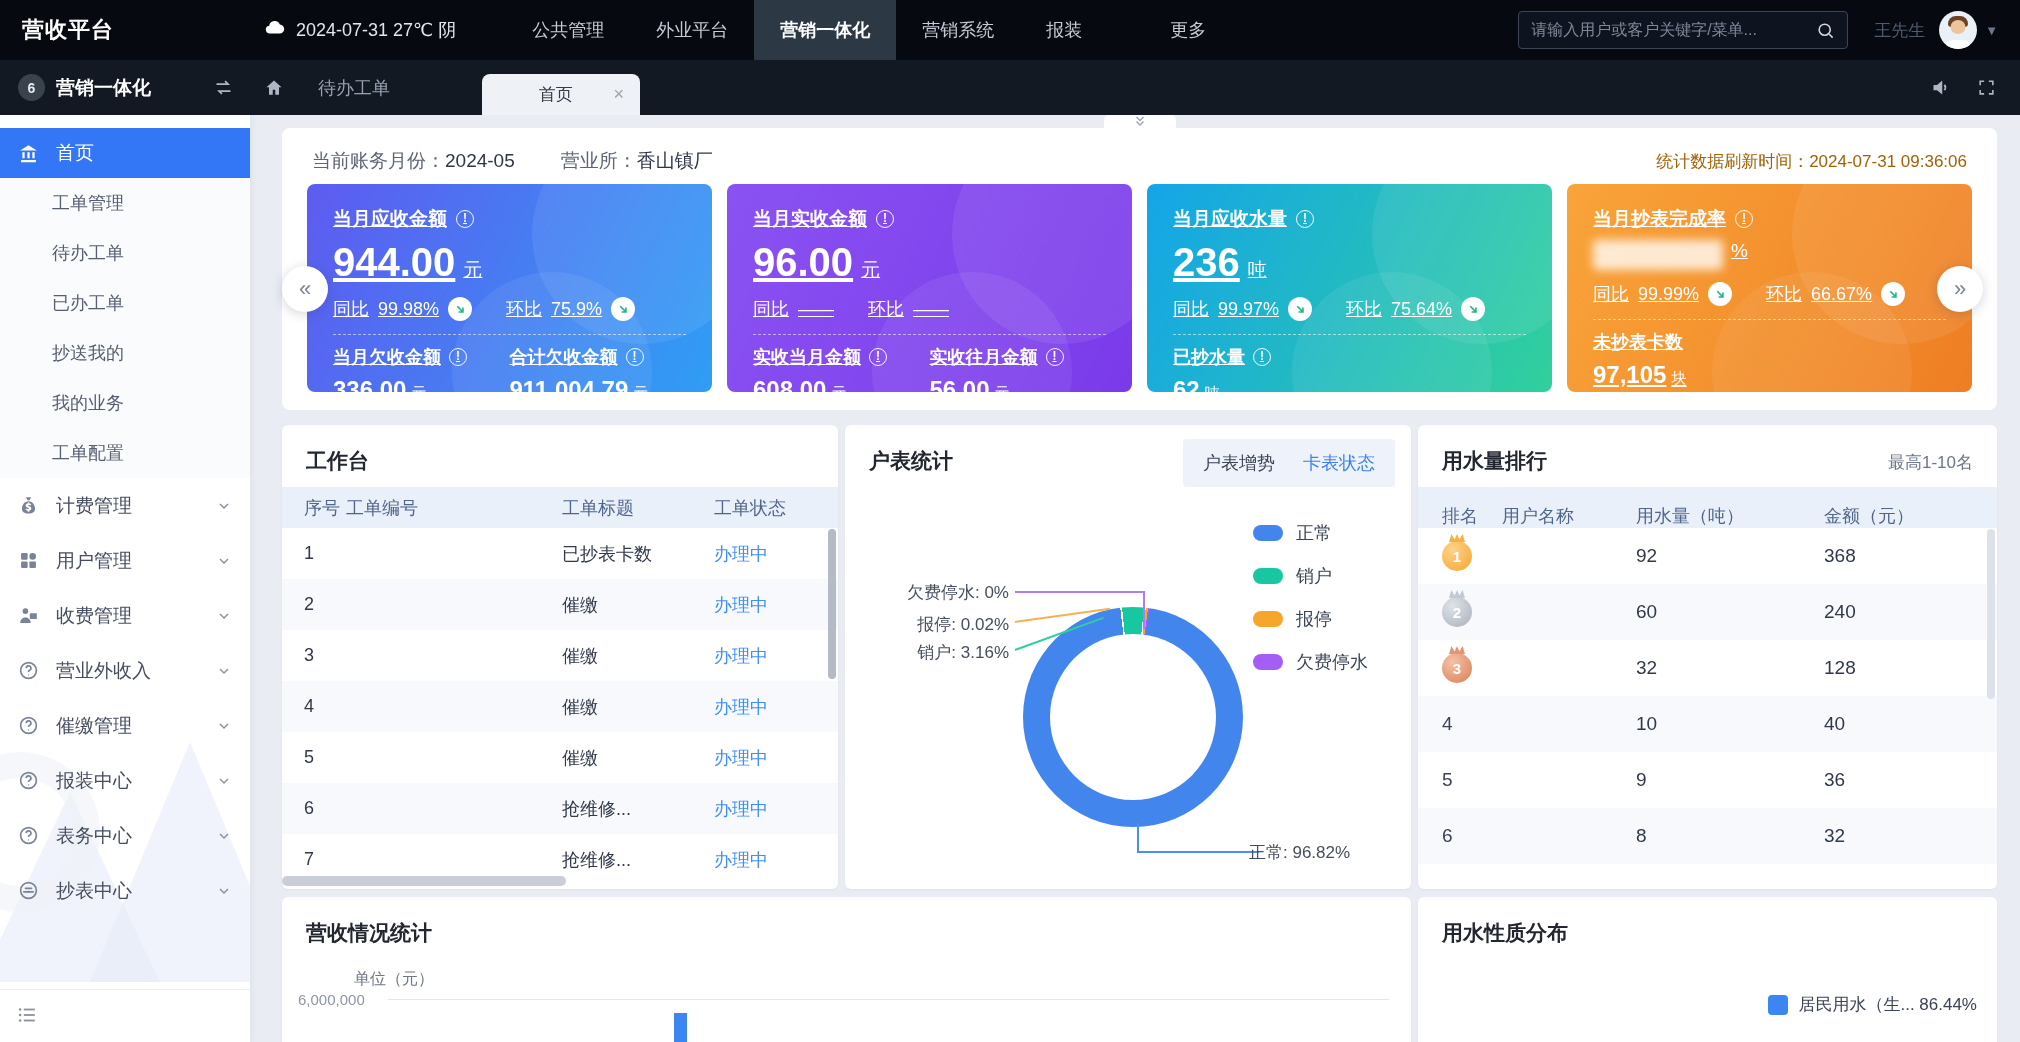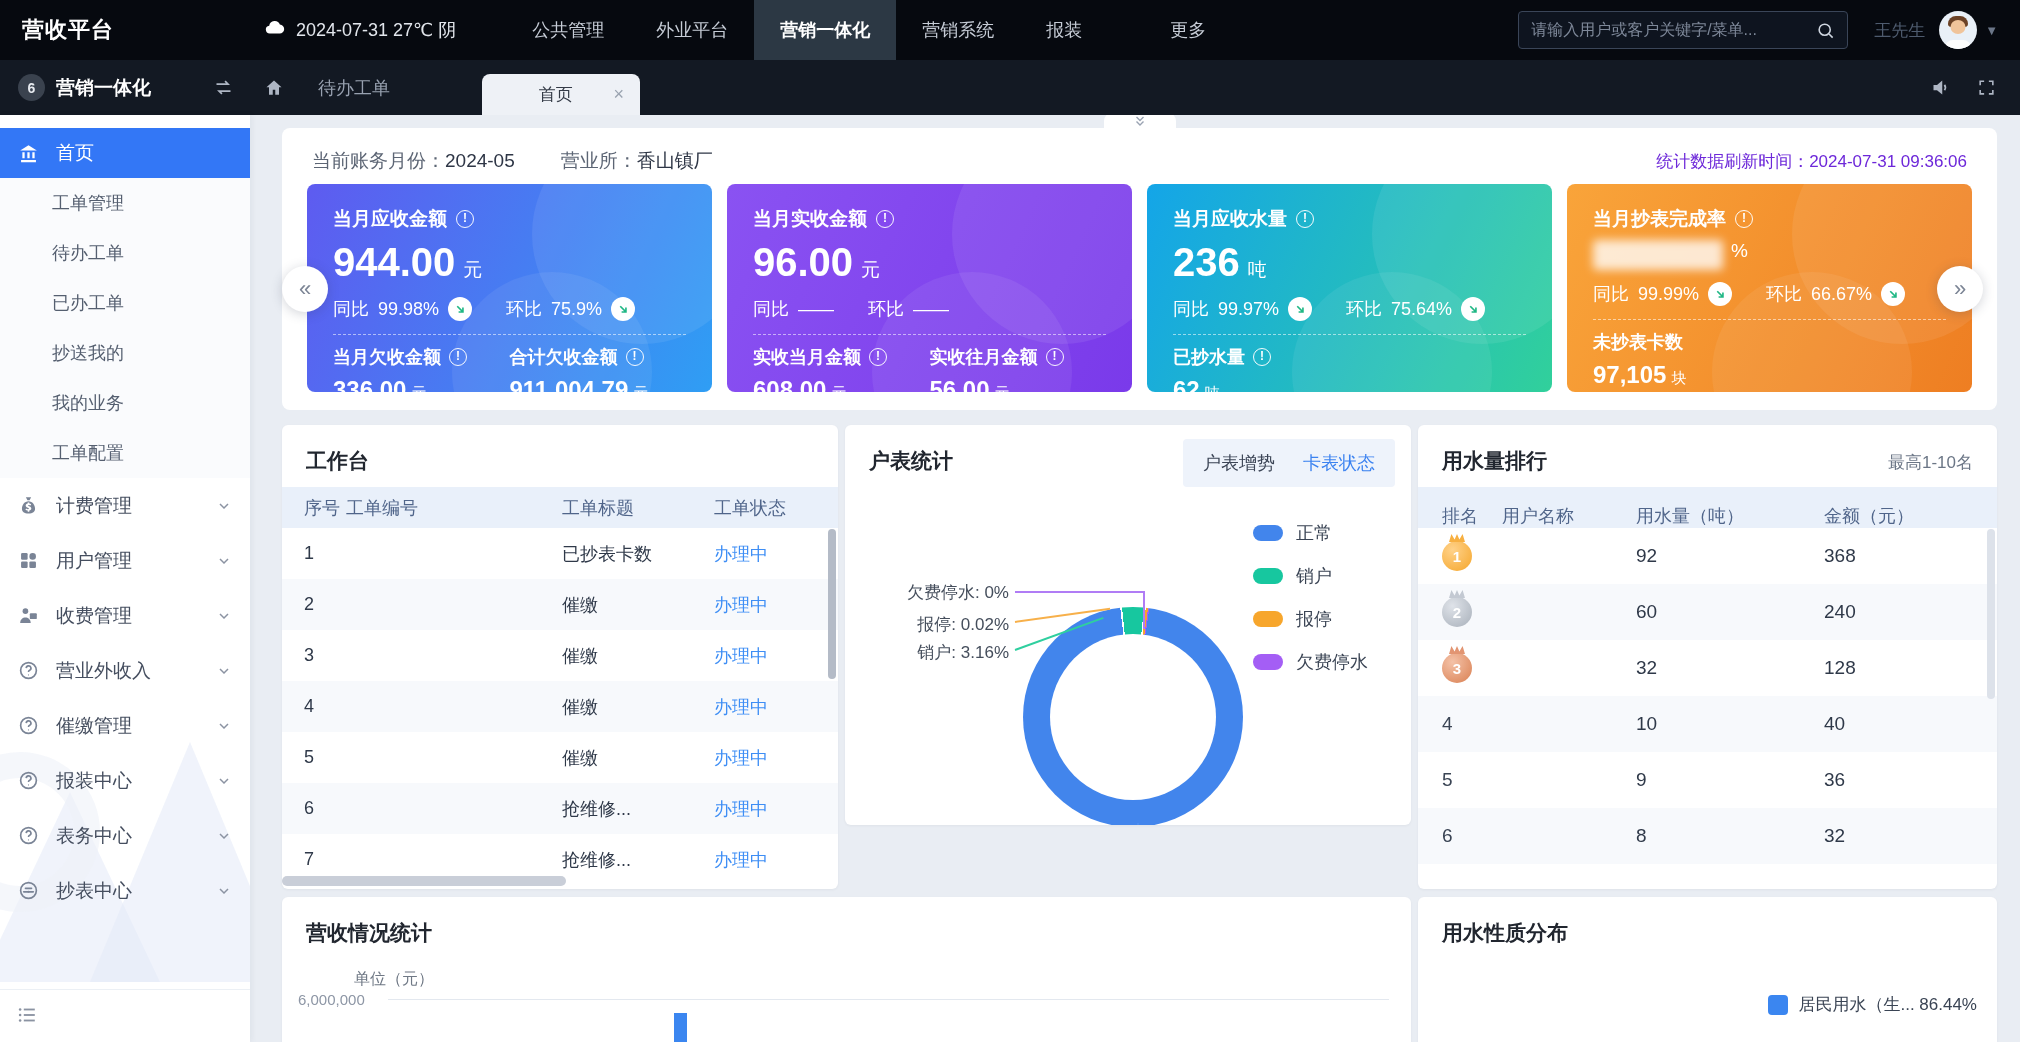--- a/index.html
+++ b/index.html
@@ -72,28 +72,28 @@
   
   .overview-card { position:absolute; left:32px; top:13px; width:1715px; height:282px; background:#fff;
                    border-radius:8px; overflow:visible; }
   .notch { position:absolute; top:-15px; left:50%; transform:translateX(-50%); width:72px; height:16px;
            background:#fff; border-radius:8px 8px 0 0; display:flex; align-items:center; justify-content:center;
            color:#9aa3b2; cursor:pointer; }
   .ov-header { position:absolute; left:30px; right:30px; top:20px; display:flex; align-items:center;
                font-size:19px; color:#3f4a5c; }
   .ov-header .grp { margin-right:46px; }
   .ov-header .lbl { color:#5c6574; } .ov-header .val { color:#2e3646; }
-  .refresh { margin-left:auto; font-size:17px; color:#6d28d9; }
+  .refresh { margin-left:auto; font-size:17px; color:#a16207; }
   .cards { position:absolute; left:25px; top:56px; display:flex; gap:15px; }
   .card { width:405px; height:208px; border-radius:8px; padding:22px 26px; color:#fff; position:relative; overflow:hidden; }
   .card .deco1 { position:absolute; right:-40px; top:-60px; width:220px; height:220px; border-radius:50%;
                  background:rgba(255,255,255,.08); }
   .card .deco2 { position:absolute; right:60px; bottom:-80px; width:200px; height:200px; border-radius:50%;
                  background:rgba(255,255,255,.07); }
-  .card-inner { position:relative; z-index:1; }
+  .card-inner { position:relative; z-index:1;text-decoration:underline; }
   .card-title { font-size:19px; font-weight:700; display:flex; align-items:center; gap:9px; }
   .info-badge { width:18px; height:18px; border:1.5px solid rgba(255,255,255,.95); border-radius:50%;
                 font-size:12px; line-height:15px; text-align:center; font-weight:700; cursor:pointer; }
   .card-value { margin-top:8px; font-size:40px; font-weight:700; display:flex; align-items:baseline; }
   .card-unit { font-size:19px; font-weight:400; margin-left:8px; }
   .redact-value { display:inline-block; width:130px; height:30px; background:rgba(255,255,255,.78);
                   border-radius:4px; filter:blur(5px); align-self:center; }
   .card-compare { margin-top:12px; font-size:18px; display:flex; align-items:center; gap:34px; }
   .cmp { display:flex; align-items:center; gap:9px; }
   .badge-down { width:24px; height:24px; background:#fff; border-radius:50%; display:inline-flex;
@@ -116,21 +116,21 @@
   .wt-row { display:flex; height:51px; align-items:center; font-size:18px; color:#2f3949; cursor:pointer; }
   .wt-row:nth-child(even) { background:#f7f9fc; }
   .c-no { width:64px; padding-left:22px; } .c-id { width:216px; } .c-title { width:152px; } .c-status { flex:1; }
   .redact-id { width:186px; height:15px; background:#b9d2f1; border-radius:2px; filter:blur(2.5px); }
   .status { color:#3e8ef5; }
   .vsb { position:absolute; width:8px; border-radius:4px; background:#b4bbc7; right:2px; cursor:pointer; }
   .wt-vsb { top:104px; height:150px; }
   .hsb { position:absolute; left:0; bottom:3px; width:284px; height:10px; border-radius:5px; background:#c9ced8; cursor:pointer; }
 
   
-  .panel-meter { left:595px; top:310px; width:566px; height:400px; }
+  .panel-meter { left:595px; top:310px; width:566px; height:464px; }
   .tabs-box { position:absolute; right:16px; top:14px; background:#eef3fb; border-radius:4px;
               display:flex; gap:28px; padding:12px 20px; font-size:18px; }
   .tabs-box .t { color:#3c4556; cursor:pointer; }
   .tabs-box .t.on { color:#3b82f0; }
   .legend { position:absolute; left:408px; top:96px; display:flex; flex-direction:column; gap:19px; }
   .lg-item { display:flex; align-items:center; gap:13px; font-size:18px; color:#3a4454; cursor:pointer; }
   .lg-swatch { width:30px; height:16px; border-radius:8px; }
   .donut { position:absolute; left:178px; top:182px; width:220px; height:220px; border-radius:50%; }
   .donut-hole { position:absolute; left:205px; top:209px; width:166px; height:166px; border-radius:50%; background:#fff; }
   .callout { position:absolute; font-size:17px; color:#454e5c; }

